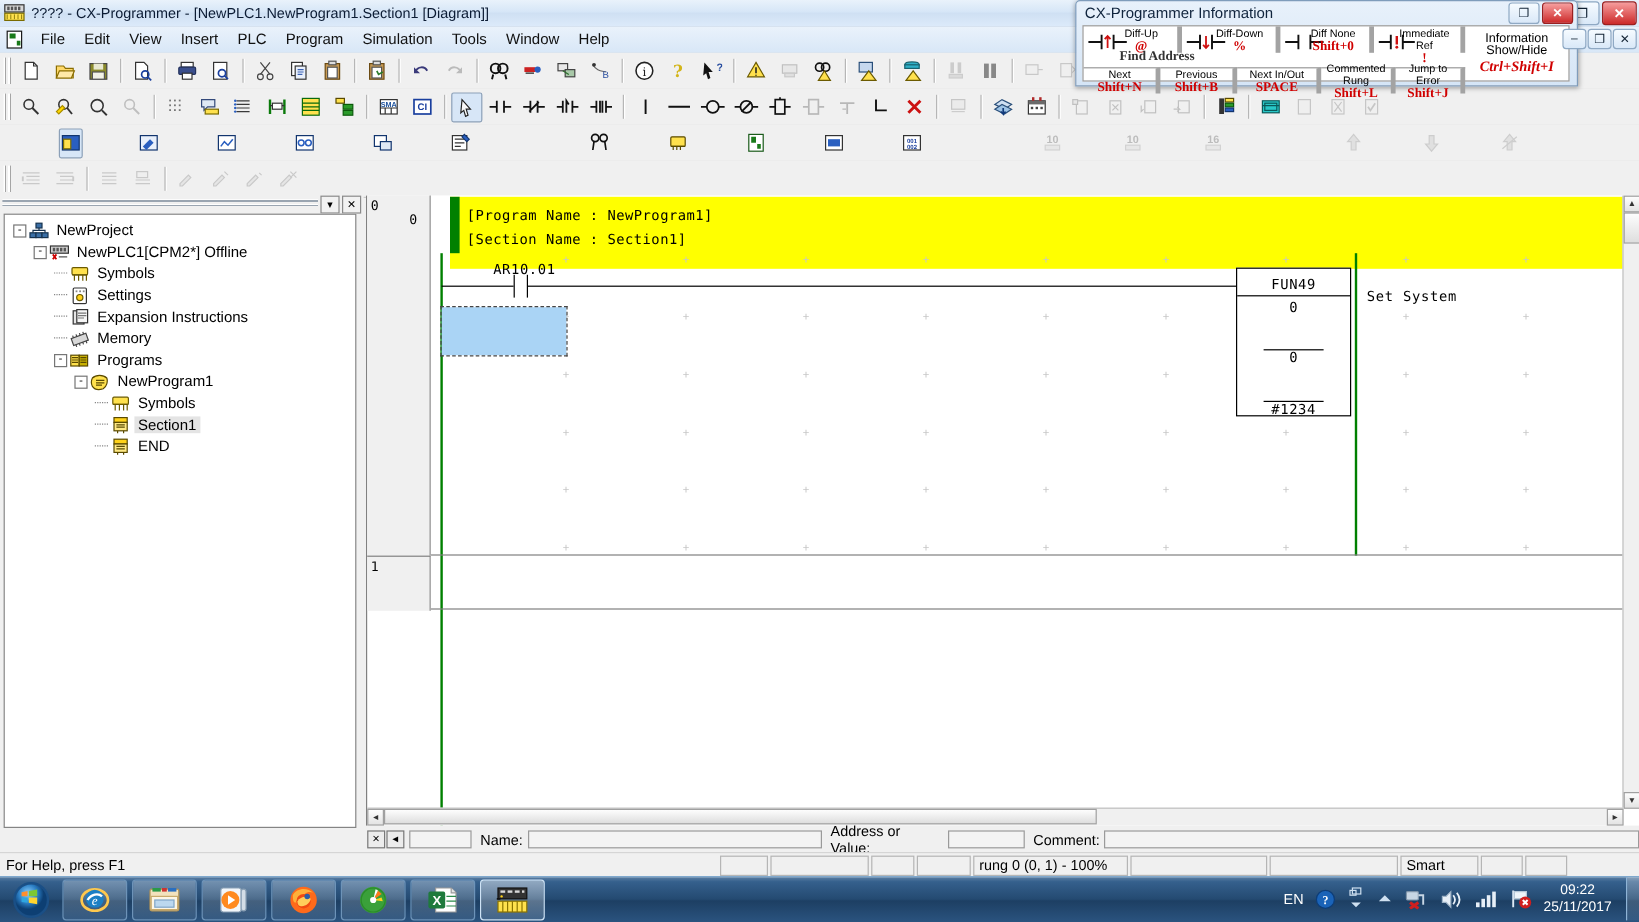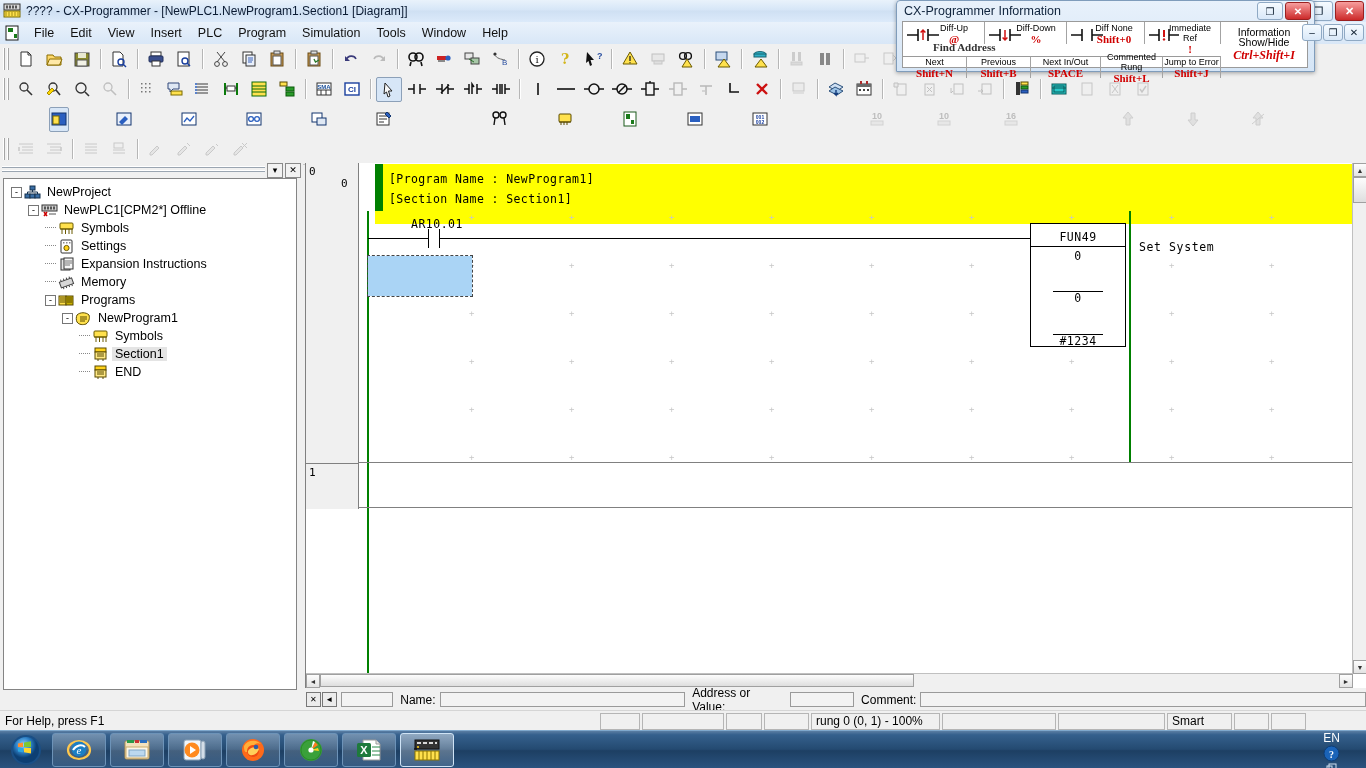--- a/index.html
+++ b/index.html
@@ -110,36 +110,36 @@
   
   .infowin{position:absolute;left:896px;top:0;width:417px;height:70px;
      background:linear-gradient(to bottom,#e8f1fb,#d5e5f6);
      border:1px solid #7f9cbb;border-radius:4px 4px 0 0;box-shadow:0 1px 4px rgba(0,0,0,.35);}
   .infowin .cap{height:19px;display:flex;align-items:center;padding-left:7px;font-size:12.5px;color:#10243d;}
   .infowin .capbtns{position:absolute;right:3px;top:1px;display:flex;gap:2px;}
   .iwb{width:24px;height:16px;border:1px solid #8fa9c4;border-radius:3px;background:linear-gradient(to bottom,#f6fbff,#d9e8f8);
       display:flex;align-items:center;justify-content:center;font-size:10px;color:#123;}
   .iwb.close{background:linear-gradient(to bottom,#f79e9e,#cc2a2a);border-color:#9a2020;color:#fff;font-weight:bold;}
   .infogrid{position:absolute;left:5px;top:20px;width:404px;height:45px;background:#fff;border:1px solid #9a9a9a;}
-  .icell{position:absolute;box-sizing:border-box;border-right:1px solid #a3a3a3;}
+  .icell{position:absolute;box-sizing:border-box;border-right:4px solid #a3a3a3;}
   .icell.row2{border-top:1px solid #9a9a9a;margin-top:12px;}
   .ic-lab{font-size:9px;color:#000;font-family:"Liberation Sans",sans-serif;text-align:center;line-height:10px;}
   .ic-key{font-size:11px;color:#d00000;font-weight:bold;text-align:center;line-height:12px;font-family:"Liberation Serif",serif;}
   .findaddr{position:absolute;left:30px;top:19px;font-size:11px;font-weight:bold;color:#333;font-family:"Liberation Serif",serif;}
 
   
   .taskbar{position:absolute;left:0;top:730px;width:1366px;height:38px;
      background:linear-gradient(to bottom,#4a6b8f 0%,#2f5078 8%,#21405f 50%,#1b3css 51%,#28496c 100%);
      background:linear-gradient(to bottom,#5b7ea3 0%,#35608d 10%,#244a71 48%,#1d3f63 52%,#2b5480 100%);
      border-top:1px solid #7fa8cd;display:flex;align-items:center;}
   .startorb{width:48px;height:34px;margin-left:2px;display:flex;align-items:center;justify-content:center;}
   .tbtask{height:32px;min-width:52px;margin:0 2px;border:1px solid #6d93b8;border-radius:3px;
      background:linear-gradient(to bottom,rgba(255,255,255,.30),rgba(255,255,255,.06));
      display:flex;align-items:center;justify-content:center;}
-  .tray{position:absolute;right:0;top:0;height:36px;display:flex;align-items:center;flex-direction:column;}
+  .tray{position:absolute;right:0;top:0;height:36px;display:flex;align-items:center;}
   .trayitem{margin:0 5px;display:flex;align-items:center;}
   .clock{color:#fff;font-size:11.5px;text-align:center;line-height:14px;margin:0 8px 0 4px;}
   .showdesk{width:10px;height:36px;margin-left:4px;border-left:1px solid #8fb4d6;
      background:linear-gradient(to bottom,rgba(255,255,255,.28),rgba(255,255,255,.05));}
 </style>
 </head>
 <body>
 
 <div class="app">
 

